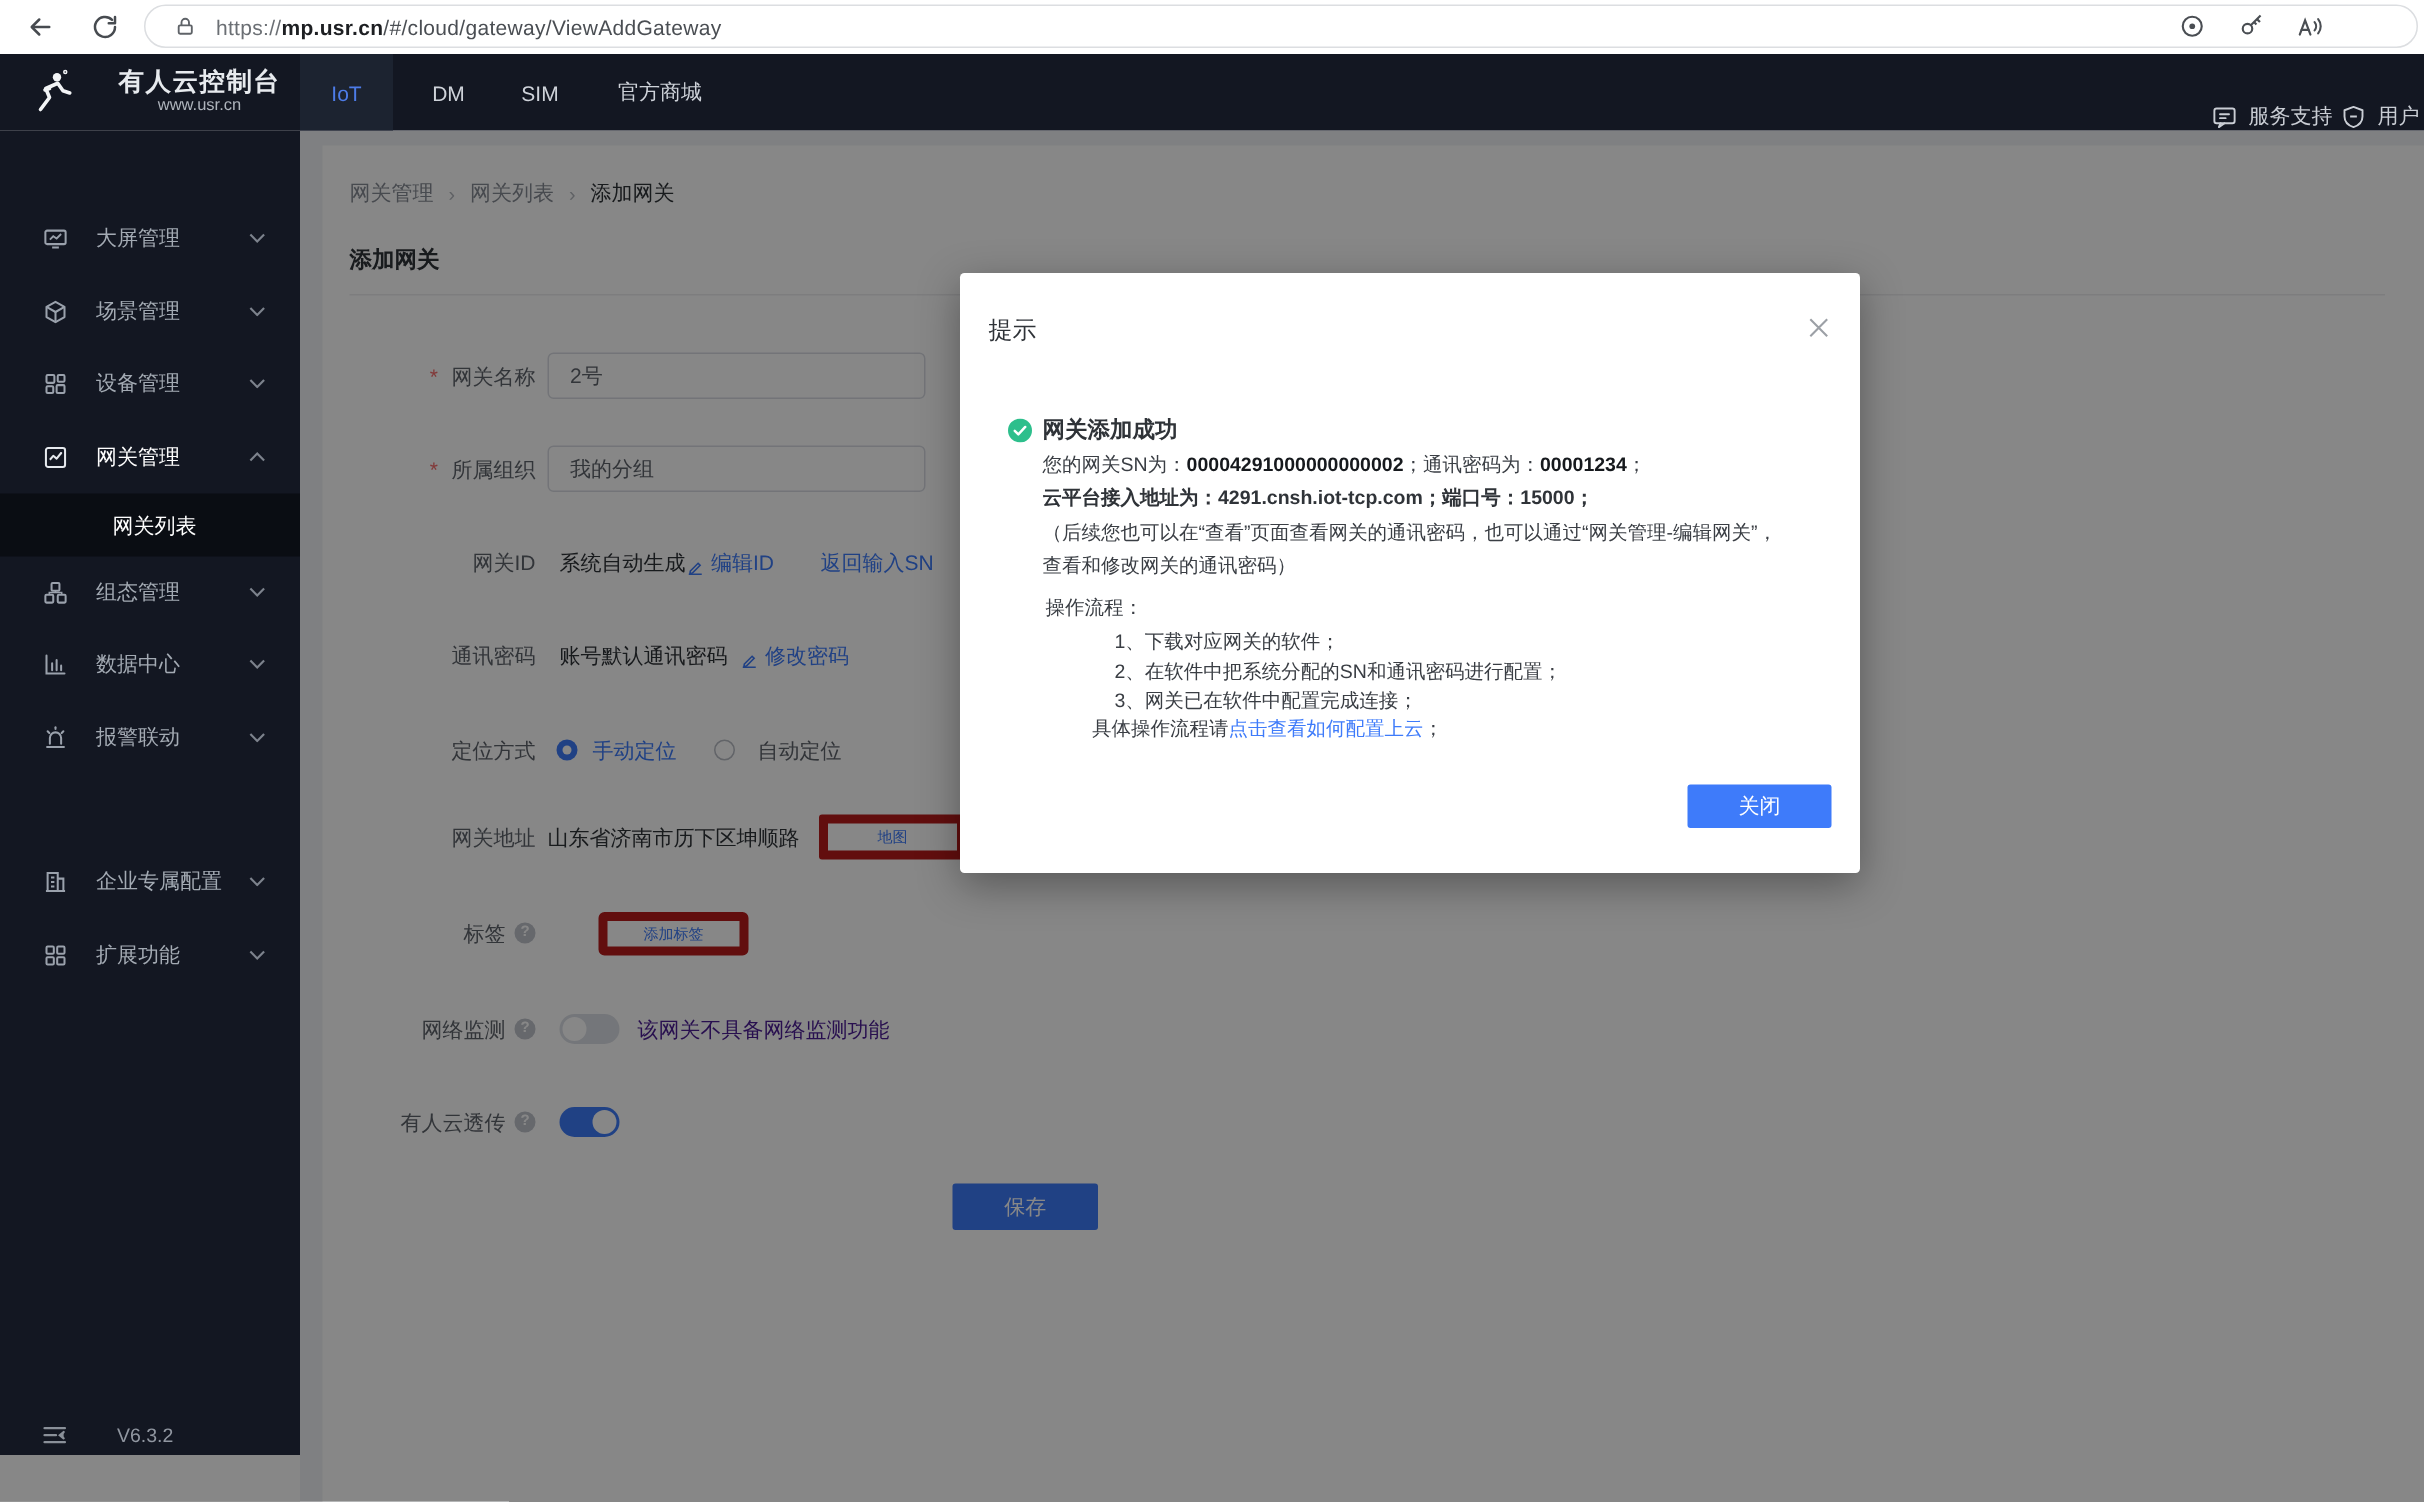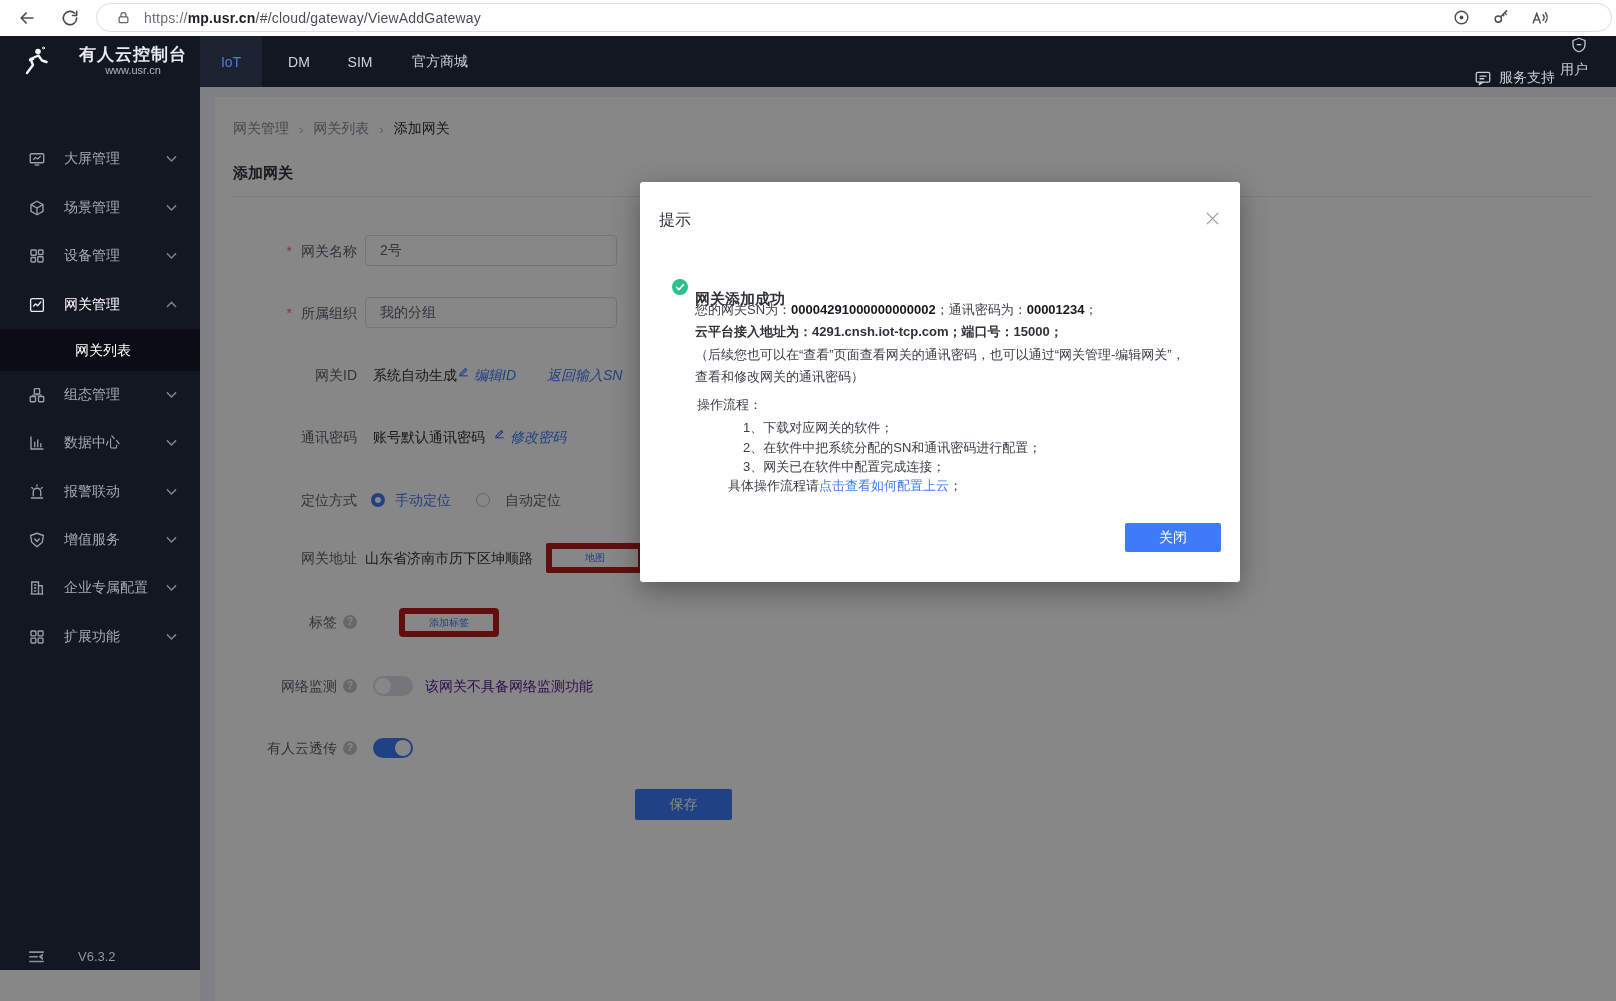--- a/index.html
+++ b/index.html
@@ -34,21 +34,21 @@
   .brand { position:absolute; left:58px; top:7px; width:150px; text-align:center; color:#e7eaee; font-size:17px; font-weight:bold; letter-spacing:1px; }
   .brand-sub { position:absolute; left:58px; top:28px; width:150px; text-align:center; color:#aeb4bc; font-size:11px; }
   .nav-tab { position:absolute; top:0; height:51px; display:flex; align-items:center; justify-content:center;
     color:#ced2d9; font-size:14px; cursor:pointer; }
   .tab-iot { left:200px; width:62px; background:#1c2330; color:#4d7ce8; }
   .tab-dm  { left:276px; width:46px; }
   .tab-sim { left:336px; width:48px; }
   .tab-mall{ left:398px; width:84px; }
   .nav-right { position:absolute; top:0; height:51px; display:flex; align-items:flex-end; gap:7px; color:#c9cdd4; font-size:14px; cursor:pointer; }
   .nav-support { left:1474px; }
-  .nav-user { left:1560px;flex-direction:column; }
+  .nav-user { left:1560px; }
   .nav-ico { width:18px; height:18px; color:#c9cdd4; }
 
   
   .sidebar { position:absolute; left:0; top:87px; width:200px; height:883px; background:#131722; z-index:110; }
   .sb-item { position:absolute; left:0; width:200px; height:48px; cursor:pointer; }
   .sb-item .ico { position:absolute; left:28px; top:15px; width:18px; height:18px; color:#9aa1ac; }
   .sb-item .lbl { position:absolute; left:64px; top:15px; font-size:14px; color:#a3aab3; }
   .sb-item .chev { position:absolute; left:166px; top:20px; width:11px; height:8px; color:#7c828c; }
   .sb-item.active .lbl { color:#ffffff; }
   .sb-item.active .ico { color:#e6e9ee; }
@@ -70,21 +70,21 @@
   .flabel { position:absolute; left:0; width:157px; height:20px; line-height:20px; font-size:14px; color:#5f646c;
     display:flex; justify-content:flex-end; align-items:center; gap:6px; }
   .req::before { content:"*"; color:#f56c6c; margin-right:3px; }
   .q-ico { width:14px; height:14px; border-radius:50%; background:#c0c4cc; color:#fff; font-size:10px; font-weight:bold;
     display:flex; align-items:center; justify-content:center; cursor:pointer; flex:none; }
   .q-ico::after { content:"?"; }
 
   .inp { position:absolute; left:165px; width:252px; height:31px; border:1px solid #d9dce3; border-radius:4px;
     background:#fff; font-size:14px; color:#5f646c; display:flex; align-items:center; padding-left:14px; cursor:text; }
   .ftext { position:absolute; font-size:14px; color:#2f3338; height:20px; line-height:20px; }
-  .flink { position:absolute; font-size:14px; color:#3e7bfa; height:20px; line-height:20px; display:flex; align-items:flex-start; gap:4px; cursor:pointer;font-style:italic; }
+  .flink { position:absolute; font-size:14px; color:#3e7bfa; height:20px; line-height:20px; display:flex; align-items:flex-end; gap:4px; cursor:pointer; }
   .edit-ico { width:13px; height:13px; color:#3e7bfa; }
 
   .radio { position:absolute; width:14px; height:14px; border-radius:50%; cursor:pointer; }
   .radio.on { background:#3e7bfa; }
   .radio.on::after { content:""; position:absolute; left:4px; top:4px; width:6px; height:6px; border-radius:50%; background:#fff; }
   .radio.off { background:#fff; border:1px solid #b9bdc5; }
 
   .btn-plain { position:absolute; border:6px solid #b91c1c; color:#3e7bfa; background:#fff; font-size:10px;
     display:flex; align-items:center; justify-content:center; cursor:pointer;margin-left:24px; }
   .map-btn { left:322px; top:456px; width:98px; height:30px; border-radius:2px; }
@@ -104,21 +104,21 @@
   
   .modal-mask { position:absolute; left:0; top:87px; width:1616px; height:914px; background:rgba(0,0,0,0.47); z-index:90; }
 
   
   .modal { position:absolute; left:640px; top:182px; width:600px; height:400px; background:#fff; border-radius:3px;
     box-shadow:0 8px 28px rgba(0,0,0,0.35); z-index:150; }
   .m-title { position:absolute; left:19px; top:28px; font-size:16px; color:#2f3338; }
   .m-close { position:absolute; left:560px; top:24px; width:24px; height:24px; color:#9ca0a6; cursor:pointer;
     display:flex; align-items:center; justify-content:center; }
   .m-check { position:absolute; left:32px; top:97px; width:16px; height:16px; }
-  .m-head { position:absolute; left:55px; top:108px; font-size:15px; font-weight:bold; color:#2f3338; }
+  .m-head { position:absolute; left:55px; top:95px; font-size:15px; font-weight:bold; color:#2f3338; }
   .m-line { position:absolute; left:55px; font-size:13px; color:#3a3e44; white-space:nowrap; }
   .m-line b { color:#16191d; }
   .m-line1 { top:119px; }
   .m-line2 { top:141px; font-weight:bold; color:#2f3338; }
   .m-note { position:absolute; left:55px; top:162px; width:492px; font-size:13px; color:#3a3e44; line-height:22px; white-space:normal; }
   .m-steps-title { position:absolute; left:57px; top:214px; font-size:13px; color:#3a3e44; }
   .m-step { position:absolute; left:103px; font-size:13px; color:#3a3e44; }
   .m-step0 { top:237px; } .m-step1 { top:257px; } .m-step2 { top:276px; }
   .m-more { position:absolute; left:88px; top:295px; font-size:13px; color:#3a3e44; }
   .m-more .mlink { color:#3e7bfa; cursor:pointer; }
@@ -329,34 +329,20 @@
         </svg>
     </span>
     <span class="lbl">报警联动</span>
     <span class="chev">
         <svg viewBox="0 0 12 8" fill="none" stroke="currentColor" stroke-width="1.6">
           <path d="M1 1.5l5 5 5-5"></path>
         </svg>
       </span>
   </div>
 
-  <div class="sb-item" style="top:429px">
-    <span class="ico">
-      <svg viewBox="0 0 24 24" fill="none" stroke="currentColor" stroke-width="1.8" stroke-linejoin="round">
-          <path d="M12 3l8.5 3-1.5 9-7 6-7-6L3.5 6z"></path>
-          <path d="M8.5 10l3.5 4 3.5-4"></path>
-        </svg>
-    </span>
-    <span class="lbl">增值服务</span>
-    <span class="chev">
-        <svg viewBox="0 0 12 8" fill="none" stroke="currentColor" stroke-width="1.6">
-          <path d="M1 1.5l5 5 5-5"></path>
-        </svg>
-      </span>
-  </div>
 
   <div class="sb-item" style="top:477px">
     <span class="ico">
       <svg viewBox="0 0 24 24" fill="none" stroke="currentColor" stroke-width="1.8">
           <path d="M5 20V4h9v16"></path>
           <path d="M14 9h5v11"></path>
           <path d="M3.5 20h17"></path>
           <path d="M8 8h3M8 12h3M8 16h3"></path>
         </svg>
     </span>

